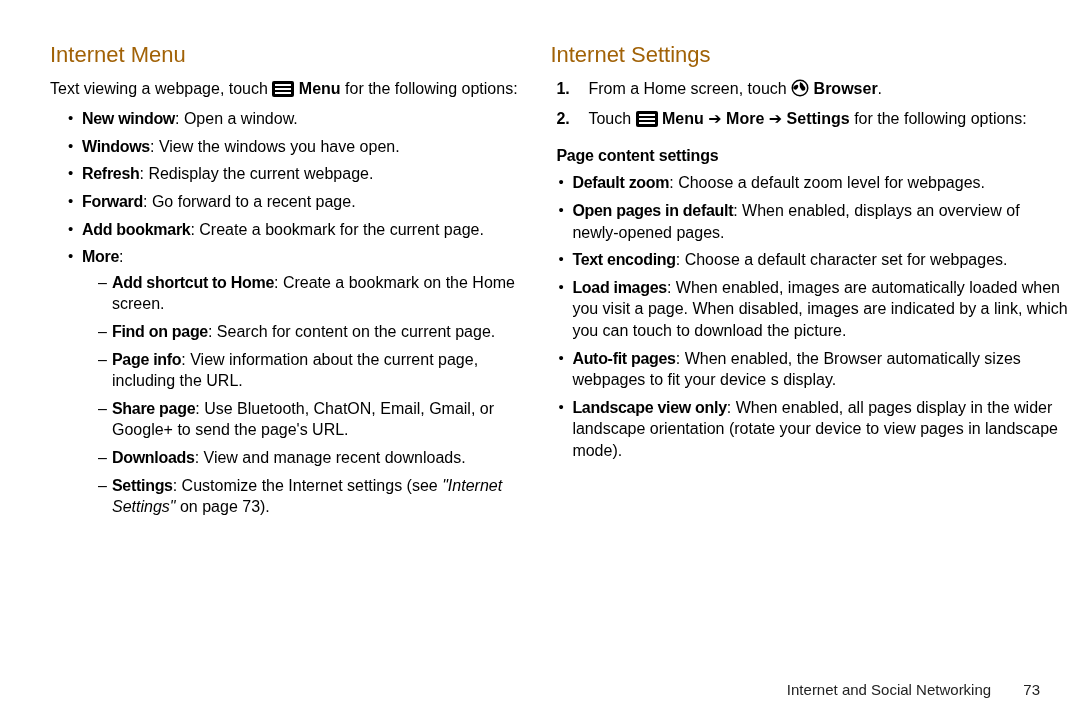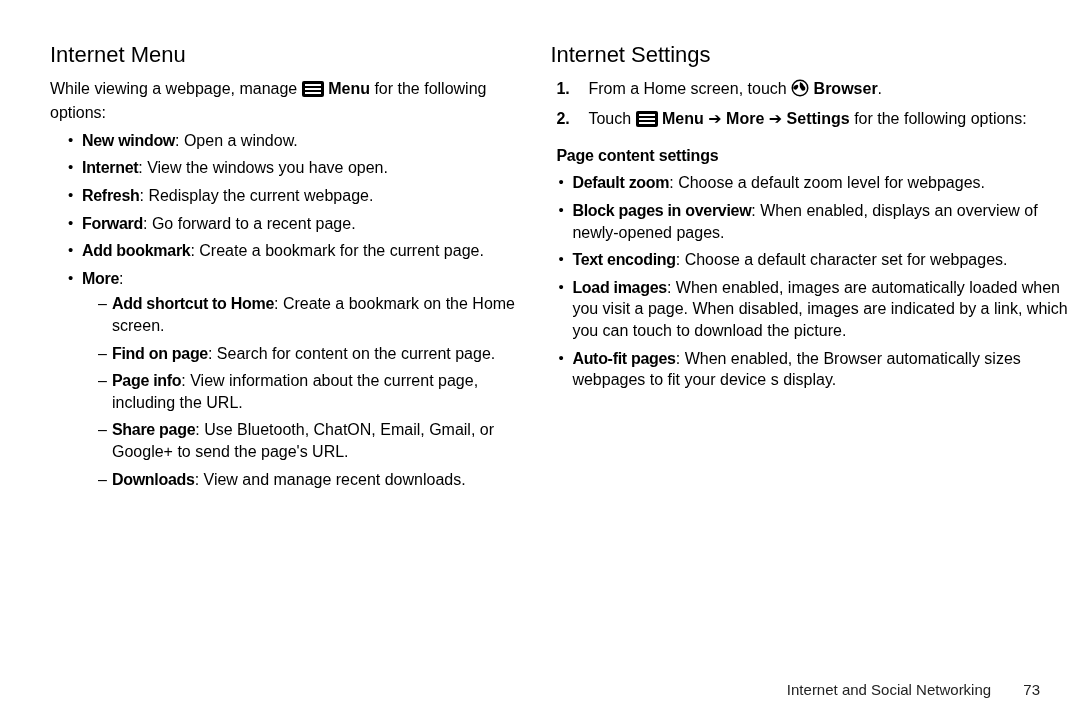--- a/index.html
+++ b/index.html
@@ -24,21 +24,21 @@
     padding-right: 20px;
     box-sizing: border-box;
   }
   .col2 {
     width: 540px;
     padding-right: 12px;
   }
   h2.heading {
     font-family: Arial, Helvetica, sans-serif;
     font-weight: 400;
-    color: #000000;
+    color: #a16207;
     font-size: 22px;
     margin: 0 0 8px 0;
   }
   p { margin: 0 0 6px 0; }
   .inline-icon {
     display: inline-block;
     vertical-align: -3px;
   }
   .bullet-list {
     list-style: none;
@@ -110,39 +110,39 @@
   svg { display: inline-block; }
 </style>
 </head>
 <body>
 
 <div class="page">
 
   <div class="col">
     <h2 class="heading">Internet Menu</h2>
     <p>
-      <span>While viewing a webpage, manage </span>
+      <span>Text viewing a webpage, touch </span>
       <span class="inline-icon">
         <svg width="22" height="16" viewBox="0 0 22 16">
           <rect x="0" y="0" width="22" height="16" rx="2" fill="#000"></rect>
           <rect x="3" y="3" width="16" height="2" fill="#fff"></rect>
           <rect x="3" y="7" width="16" height="2" fill="#fff"></rect>
           <rect x="3" y="11" width="16" height="2" fill="#fff"></rect>
         </svg>
       </span>
       <span class="bold">Menu</span>
       <span> for the following options:</span>
     </p>
 
     <ul class="bullet-list">
       <li>
         <span class="bold cond">New window</span><span>: Open a window.</span>
       </li>
       <li>
-        <span class="bold cond">Internet</span><span>: View the windows you have open.</span>
+        <span class="bold cond">Windows</span><span>: View the windows you have open.</span>
       </li>
       <li>
         <span class="bold cond">Refresh</span><span>: Redisplay the current webpage.</span>
       </li>
       <li>
         <span class="bold cond">Forward</span><span>: Go forward to a recent page.</span>
       </li>
       <li>
         <span class="bold cond">Add bookmark</span><span>: Create a bookmark for the current page.</span>
       </li>
@@ -156,20 +156,23 @@
             <span class="bold cond">Find on page</span><span>: Search for content on the current page.</span>
           </li>
           <li>
             <span class="bold cond">Page info</span><span>: View information about the current page, including the URL.</span>
           </li>
           <li>
             <span class="bold cond">Share page</span><span>: Use Bluetooth, ChatON, Email, Gmail, or Google+ to send the page's URL.</span>
           </li>
           <li>
             <span class="bold cond">Downloads</span><span>: View and manage recent downloads.</span>
+          </li>
+          <li>
+            <span class="bold cond">Settings</span><span>: Customize the Internet settings (see </span><span class="italic">"Internet Settings"</span><span> on page 73).</span>
           </li>
         </ul>
       </li>
     </ul>
   </div>
 
   <div class="col col2">
     <h2 class="heading">Internet Settings</h2>
 
     <ol class="num-list">
@@ -200,30 +203,33 @@
       </li>
     </ol>
 
     <div class="section-sub">Page content settings</div>
 
     <ul class="bullet-list" style="padding-left:8px;">
       <li>
         <span class="bold cond">Default zoom</span><span>: Choose a default zoom level for webpages.</span>
       </li>
       <li>
-        <span class="bold cond">Block pages in overview</span><span>: When enabled, displays an overview of newly-opened pages.</span>
+        <span class="bold cond">Open pages in default</span><span>: When enabled, displays an overview of newly-opened pages.</span>
       </li>
       <li>
         <span class="bold cond">Text encoding</span><span>: Choose a default character set for webpages.</span>
       </li>
       <li>
         <span class="bold cond">Load images</span><span>: When enabled, images are automatically loaded when you visit a page. When disabled, images are indicated by a link, which you can touch to download the picture.</span>
       </li>
       <li>
         <span class="bold cond">Auto-fit pages</span><span>: When enabled, the Browser automatically sizes webpages to fit your device s display.</span>
+      </li>
+      <li>
+        <span class="bold cond">Landscape view only</span><span>: When enabled, all pages display in the wider landscape orientation (rotate your device to view pages in landscape mode).</span>
       </li>
     </ul>
   </div>
 
 </div>
 
 <div class="footer">
   <span>Internet and Social Networking</span>
   <span class="pnum">73</span>
 </div>

